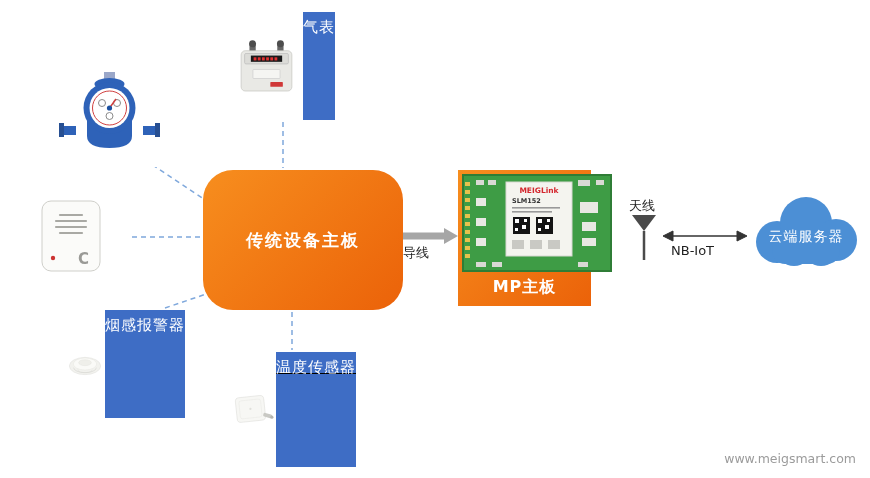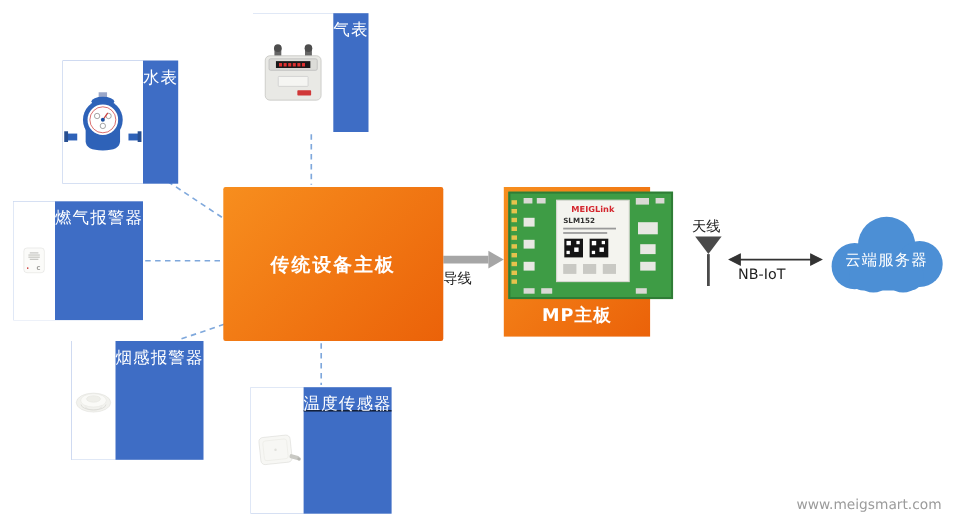--- a/index.html
+++ b/index.html
@@ -9,21 +9,21 @@
 
   .overlay { position:absolute; left:0; top:0; width:870px; height:478px; pointer-events:none; }
 
   .device { position:absolute; background:var(--device_box,#3E6DC5); display:flex; flex-direction:row; }
   .device-img { flex:1; background:#fff; display:flex; align-items:center; justify-content:center; overflow:hidden; }
   .device-img svg { display:block; }
   .device-label { height:30px; display:flex; align-items:center; justify-content:center;
                   color:#fff; font-size:15px; letter-spacing:1px; }
 
   .main-board { position:absolute; left:203px; top:170px; width:200px; height:140px;
-                border-radius:2px;
+                border-radius:30px;
                 background:linear-gradient(135deg,var(--board_orange_top,#F78E1E),var(--board_orange_bottom,#EB6209));
                 display:flex; align-items:center; justify-content:center;
                 color:#fff; font-size:17px; font-weight:bold; letter-spacing:2px; }
 
   .mp-board { position:absolute; left:458px; top:170px; width:133px; height:136px;
               background:linear-gradient(135deg,var(--board_orange_top,#F78E1E),var(--board_orange_bottom,#EB6209));
               padding:4px; display:flex; flex-direction:column; }
   .mp-pcb { height:98px; width:150px; }
   .mp-label { flex:1; display:flex; align-items:center; justify-content:center;
               color:#fff; font-size:16px; font-weight:bold; letter-spacing:1px; }
@@ -82,21 +82,20 @@
         <circle cx="52.5" cy="38" r="26" fill="#2E62B8"></circle>
         <circle cx="52.5" cy="38" r="20" fill="#fff"></circle>
         <circle cx="52.5" cy="38" r="17" fill="none" stroke="#D04040" stroke-width="1"></circle>
         <circle cx="45" cy="33" r="3.5" fill="none" stroke="#8A8A8A" stroke-width="1"></circle>
         <circle cx="60" cy="33" r="3.5" fill="none" stroke="#8A8A8A" stroke-width="1"></circle>
         <circle cx="52.5" cy="46" r="3.5" fill="none" stroke="#8A8A8A" stroke-width="1"></circle>
         <line x1="52.5" y1="38" x2="59" y2="29" stroke="#D04040" stroke-width="1.5"></line>
         <circle cx="52.5" cy="38" r="2.6" fill="#1B4FA0"></circle>
       </svg>
     </div>
-    <div class="device-label">水表</div>
   </div>
 
   <div class="device" style="left:230px; top:12px; width:105px; height:108px;">
     <div class="device-img">
       <svg viewBox="0 0 105 78" width="105" height="78">
         <rect x="28" y="6" width="9" height="14" fill="#666"></rect>
         <rect x="68" y="6" width="9" height="14" fill="#666"></rect>
         <circle cx="32.5" cy="7" r="5" fill="#4d4d4d"></circle>
         <circle cx="72.5" cy="7" r="5" fill="#4d4d4d"></circle>
         <rect x="16" y="17" width="73" height="58" rx="6" fill="#E9E9E5" stroke="#C3C3BE"></rect>
@@ -124,21 +123,20 @@
         <g stroke="#A9A9A4" stroke-width="2.2" stroke-linecap="round">
           <line x1="48" y1="17" x2="70" y2="17"></line>
           <line x1="44" y1="23" x2="74" y2="23"></line>
           <line x1="44" y1="29" x2="74" y2="29"></line>
           <line x1="48" y1="35" x2="70" y2="35"></line>
         </g>
         <circle cx="41" cy="60" r="2.2" fill="#C33"></circle>
         <text x="66" y="66" font-size="15" font-weight="bold" fill="#9A9A96">C</text>
       </svg>
     </div>
-    <div class="device-label">燃气报警器</div>
   </div>
 
   <div class="device" style="left:65px; top:310px; width:120px; height:108px;">
     <div class="device-img">
       <svg viewBox="0 0 120 78" width="120" height="78">
         <ellipse cx="60" cy="45" rx="47" ry="26" fill="#F2F2EE" stroke="#D5D5D0"></ellipse>
         <ellipse cx="60" cy="39" rx="35" ry="18" fill="#FAFAF7" stroke="#DEDED9"></ellipse>
         <ellipse cx="60" cy="35" rx="19" ry="9" fill="#EFEFEA" stroke="#DEDED9"></ellipse>
         <path d="M26 50 a34 15 0 0 0 68 0" fill="none" stroke="#CFCFCA" stroke-width="1.5"></path>
         <path d="M38 56 a22 9 0 0 0 44 0" fill="none" stroke="#D8D8D3" stroke-width="1.2"></path>

